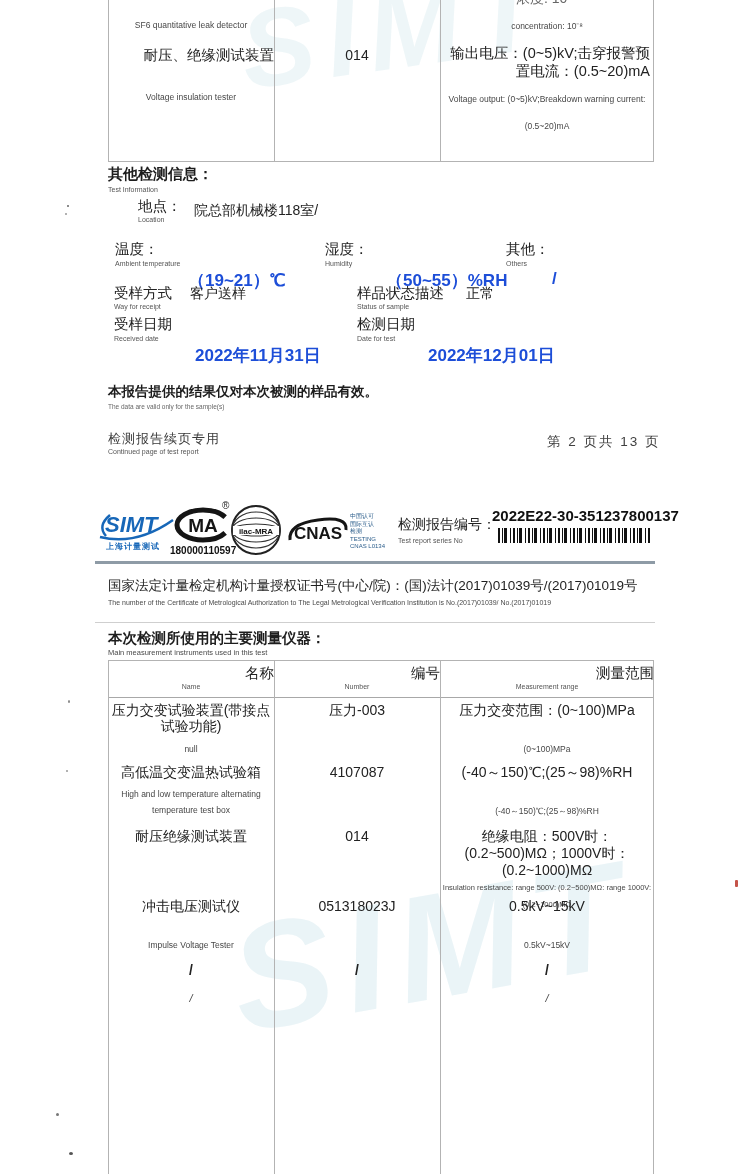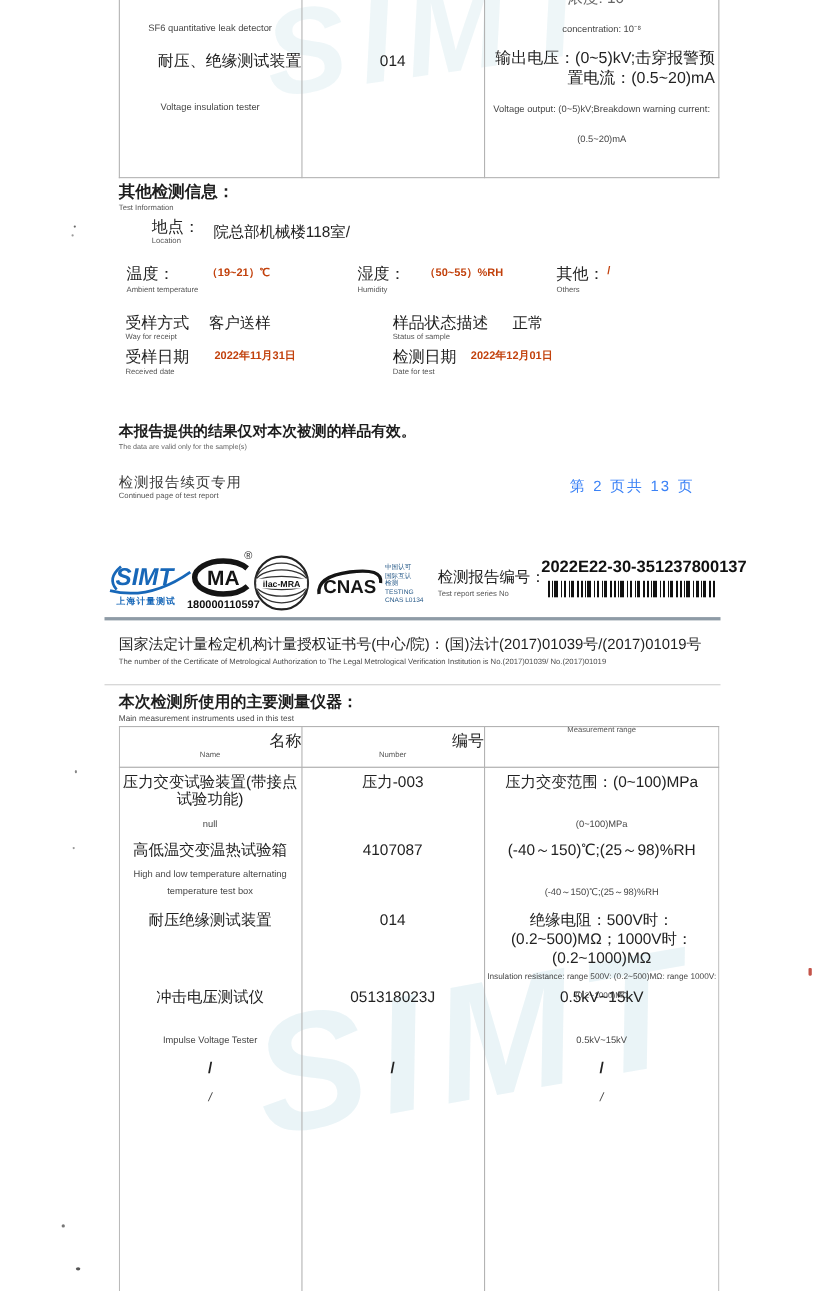--- a/index.html
+++ b/index.html
@@ -2,21 +2,21 @@
 <html><head>
 <meta charset="utf-8">
 <style>
   html,body{margin:0;padding:0;background:#fff;}
   body{font-family:"Liberation Sans",sans-serif;color:#2b2b2b;}
   .page{position:relative;width:750px;height:1174px;background:#fff;overflow:hidden;}
   .abs{position:absolute;}
   .ctr{text-align:center;}
   .cn-lg{font-size:14.5px;color:#222;text-align:right;}
   .cn-md{font-size:14px;color:#222;}
-  .val{font-size:10px;font-weight:600;color:#c2410c;}
+  .val{font-size:17px;font-weight:600;color:#1d4ed8;margin-top:28px;}
   .en-sm{font-size:8.5px;color:#474747;}
   .en-xs{font-size:7px;color:#555;}
   .vline{position:absolute;top:0;bottom:0;width:1px;background:#b3b3b3;}
   .hline{position:absolute;height:1px;background:#b3b3b3;}
   .wm{position:absolute;font-weight:bold;font-style:italic;color:rgba(150,200,212,0.16);letter-spacing:12px;pointer-events:none;white-space:nowrap;}
   .speck{position:absolute;border-radius:50%;}
   .cell-flex{display:flex;flex-direction:column;}
   .row3{display:grid;grid-template-columns:166px 166px 214px;}
   .cell-cn{padding-top:4px;}
   .cell-en{margin-top:auto;padding-bottom:6px;}
@@ -89,21 +89,21 @@
 
   <div class="abs cn-lg" style="left:357px;top:315px;">检测日期</div>
   <div class="abs val" style="left:428px;top:316px;">2022年12月01日</div>
   <div class="abs en-xs" style="left:357px;top:335px;">Date for test</div>
 
   <div class="abs" style="left:108px;top:383px;font-size:13.5px;font-weight:bold;color:#1d1d1d;">本报告提供的结果仅对本次被测的样品有效。</div>
   <div class="abs" style="left:108px;top:403px;font-size:6.5px;color:#666;">The data are valid only for the sample(s)</div>
 
   <div class="abs" style="left:108px;top:430px;font-size:13px;color:#3a3a3a;letter-spacing:1px;">检测报告续页专用</div>
   <div class="abs en-xs" style="left:108px;top:448px;">Continued page of test report</div>
-  <div class="abs" style="left:518px;top:433px;font-size:13.5px;color:#3b82f6;letter-spacing:2px;">第 2 页共 13 页</div>
+  <div class="abs" style="left:547px;top:433px;font-size:13.5px;color:#404040;letter-spacing:2px;">第 2 页共 13 页</div>
 
   <div class="abs" style="left:96px;top:506px;width:80px;height:36px;">
     <svg width="80" height="36" viewBox="0 0 80 36">
       <path d="M10,30 Q1,20 14,9" fill="none" stroke="#1767b8" stroke-width="2.5"></path>
       <path d="M4,31 Q40,40 77,14" fill="none" stroke="#1767b8" stroke-width="2.5"></path>
       <text x="9" y="26" font-size="22" font-weight="bold" font-style="italic" fill="#1767b8">SIMT</text>
     </svg>
   </div>
   <div class="abs logo-sub" style="left:106px;top:541px;">上海计量测试</div>
   <div class="abs" style="left:222px;top:500px;font-size:10px;color:#222;">®</div>
@@ -166,20 +166,21 @@
     <div class="row3" style="height:37px;border-bottom:1px solid #a8a8a8;">
       <div class="ctr">
         <div class="cn-lg" style="padding-top:4px;">名称</div>
         <div class="en-xs">Name</div>
       </div>
       <div class="ctr">
         <div class="cn-lg" style="padding-top:4px;">编号</div>
         <div class="en-xs">Number</div>
       </div>
       <div class="ctr">
+        <div class="cn-lg" style="padding-top:4px;">测量范围</div>
         <div class="en-xs">Measurement range</div>
       </div>
     </div>
 
     <div class="row3" style="height:62px;">
       <div class="ctr cell-flex">
         <div class="cn-md cell-cn" style="line-height:16px;">压力交变试验装置(带接点试验功能)</div>
         <div class="en-sm cell-en">null</div>
       </div>
       <div class="ctr">

